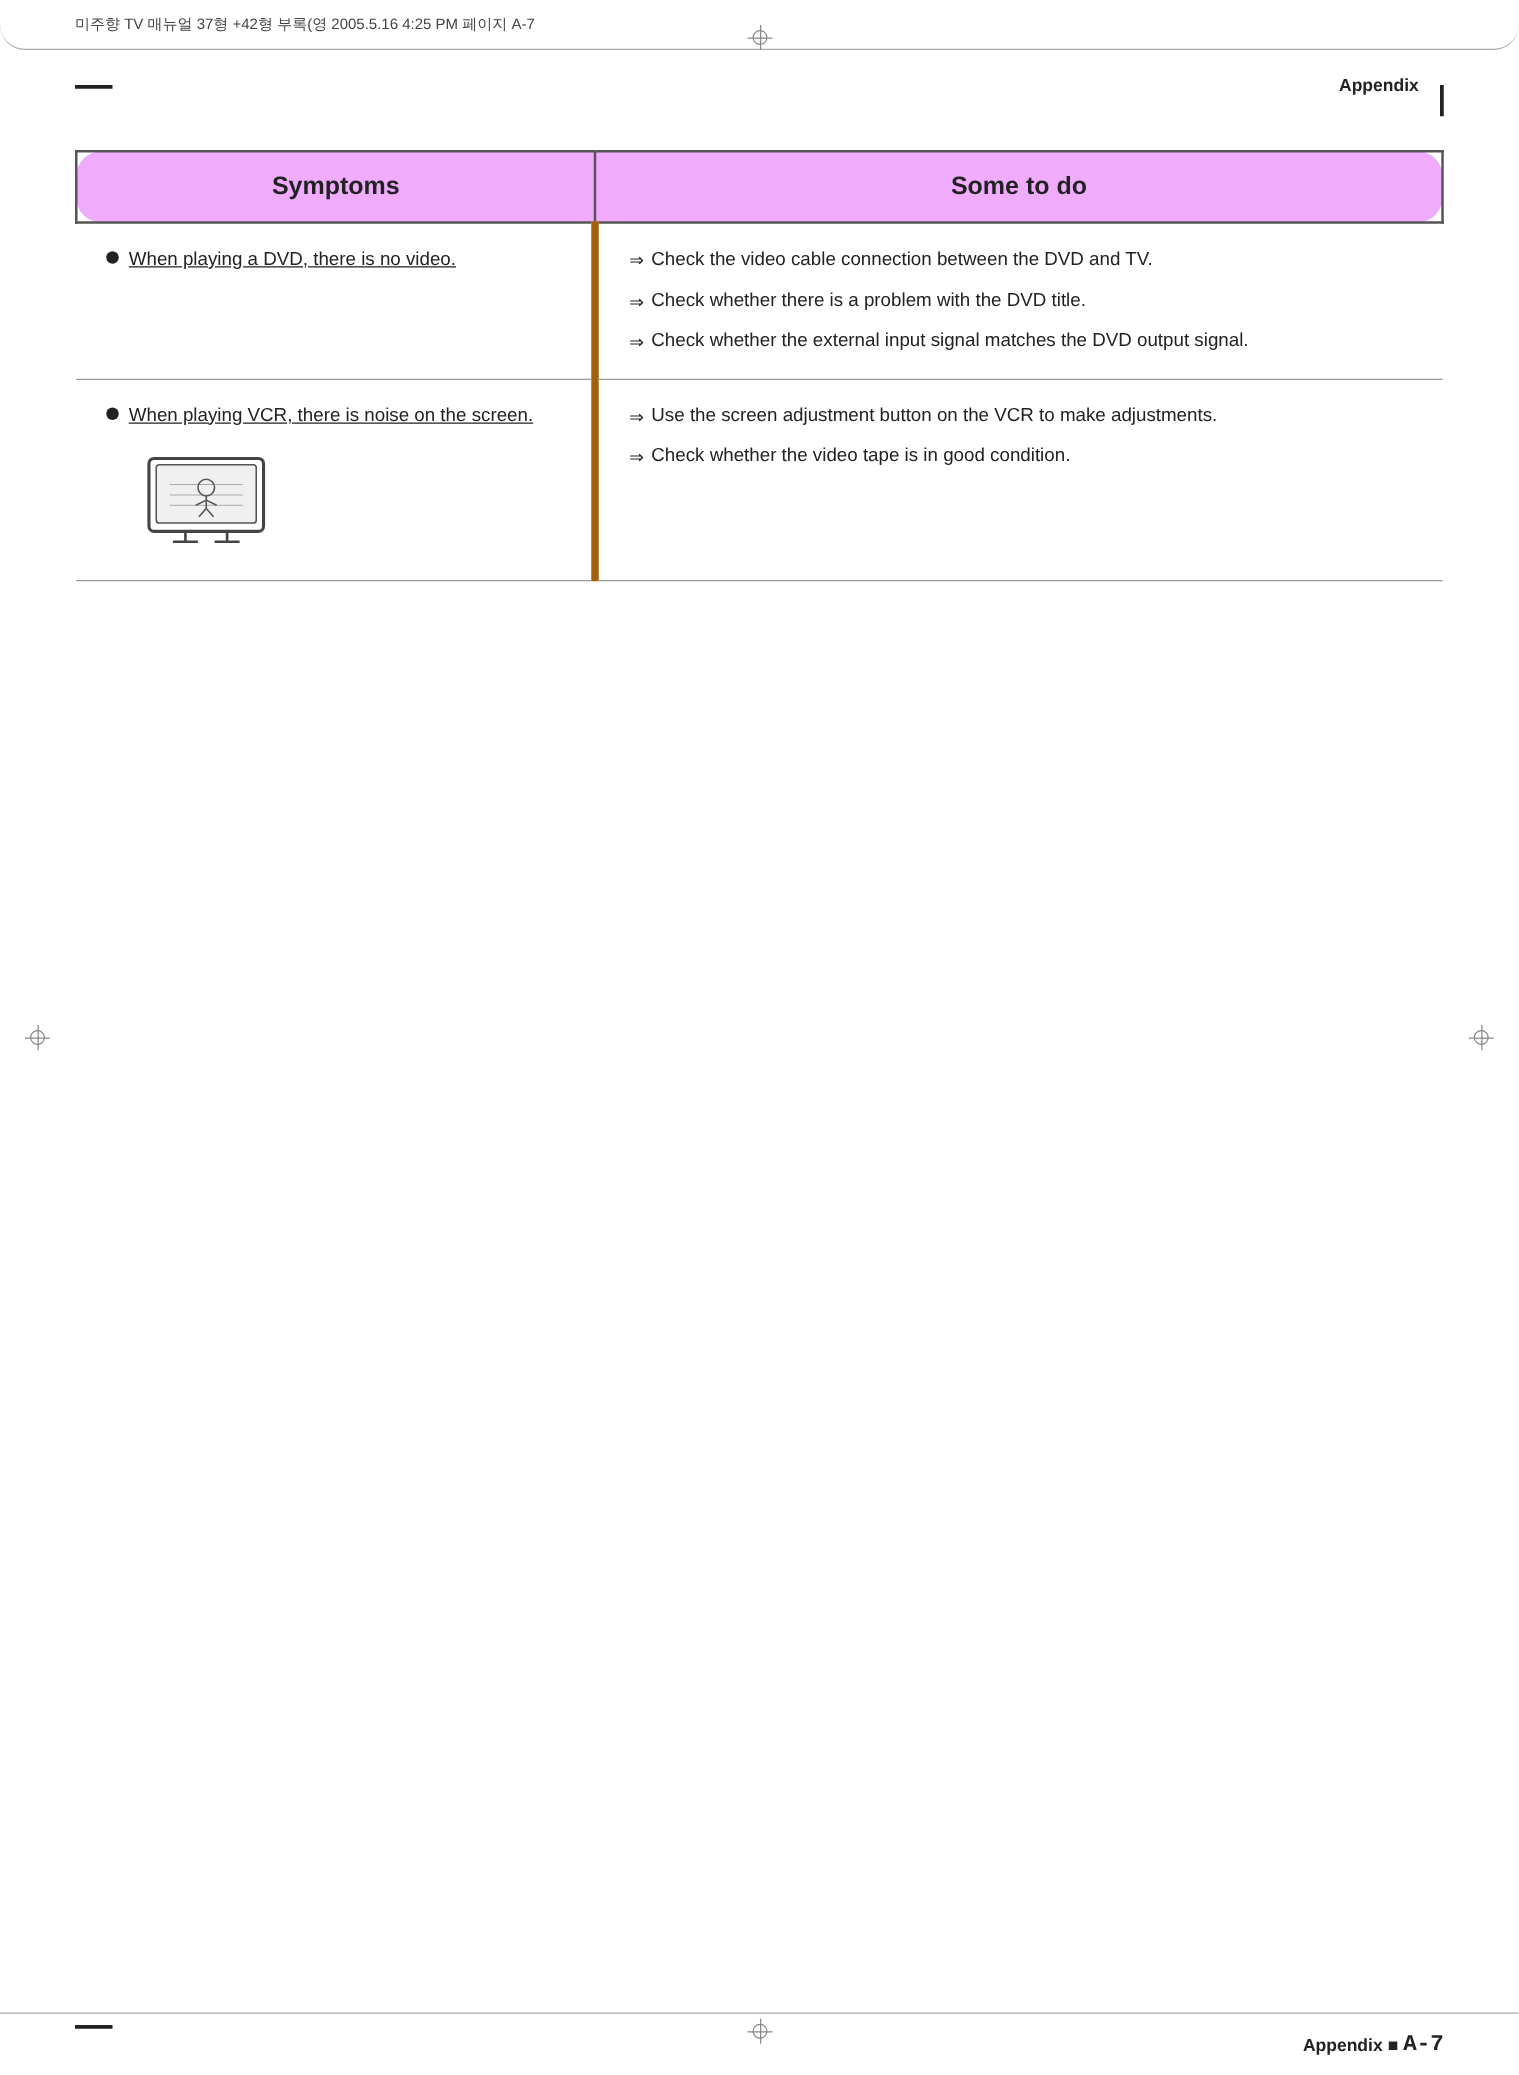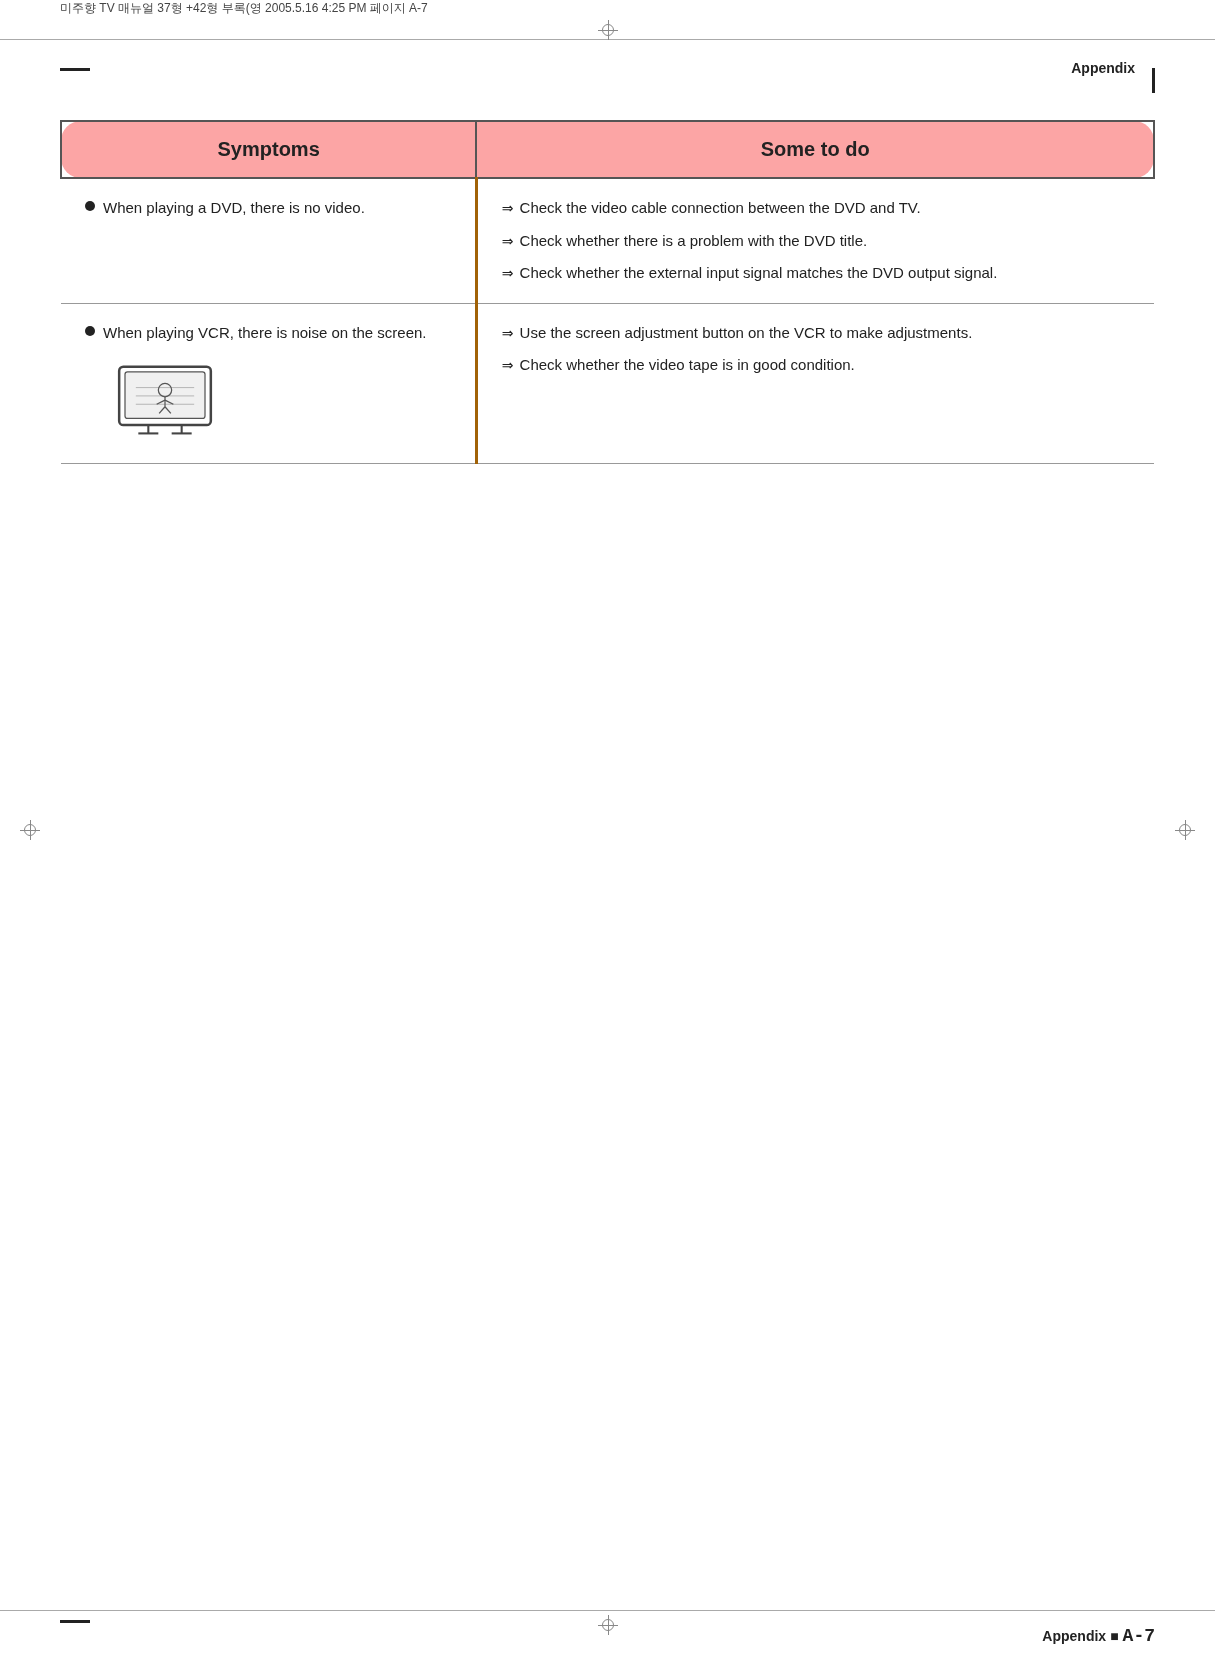--- a/index.html
+++ b/index.html
@@ -20,21 +20,23 @@
     }
 
     .page-top-bar {
       position: absolute;
       top: 0;
       left: 0;
       right: 0;
       height: 40px;
       border-bottom: 1px solid #aaa;
       display: flex;
+      align-items: center;
       padding: 0 60px;
+      border-radius: 20px;
     }
 
     .top-bar-text {
       font-size: 12px;
       color: #444;
     }
 
     .top-crosshair {
       position: absolute;
       top: 20px;
@@ -125,21 +127,21 @@
       border-collapse: collapse;
     }
 
     .header-row th {
       padding: 16px 29px;
       font-size: 20px;
       font-weight: bold;
       color: #222;
       text-align: left;
       border: 2px solid #555;
-      background: #fca5a5;
+      background: #f0abfc;
     }
 
     .header-row th:first-child {
       border-radius: 20px 0 0 20px;
       text-align: center;
     }
 
     .header-row th:last-child {
       border-radius: 0 20px 20px 0;
       text-align: center;
@@ -148,21 +150,22 @@
     td {
       padding: 18px 24px;
       vertical-align: top;
       border-bottom: 1px solid #999;
       font-size: 15px;
       line-height: 1.5;
     }
 
     .symptom-cell {
       width: 38%;
-      border-right: 3px solid #a16207;
+      border-right: 6px solid #a16207;
+      text-decoration: underline;
     }
 
     .action-cell {
       width: 62%;
     }
 
     .symptom-item {
       display: flex;
       align-items: flex-start;
       gap: 8px;

